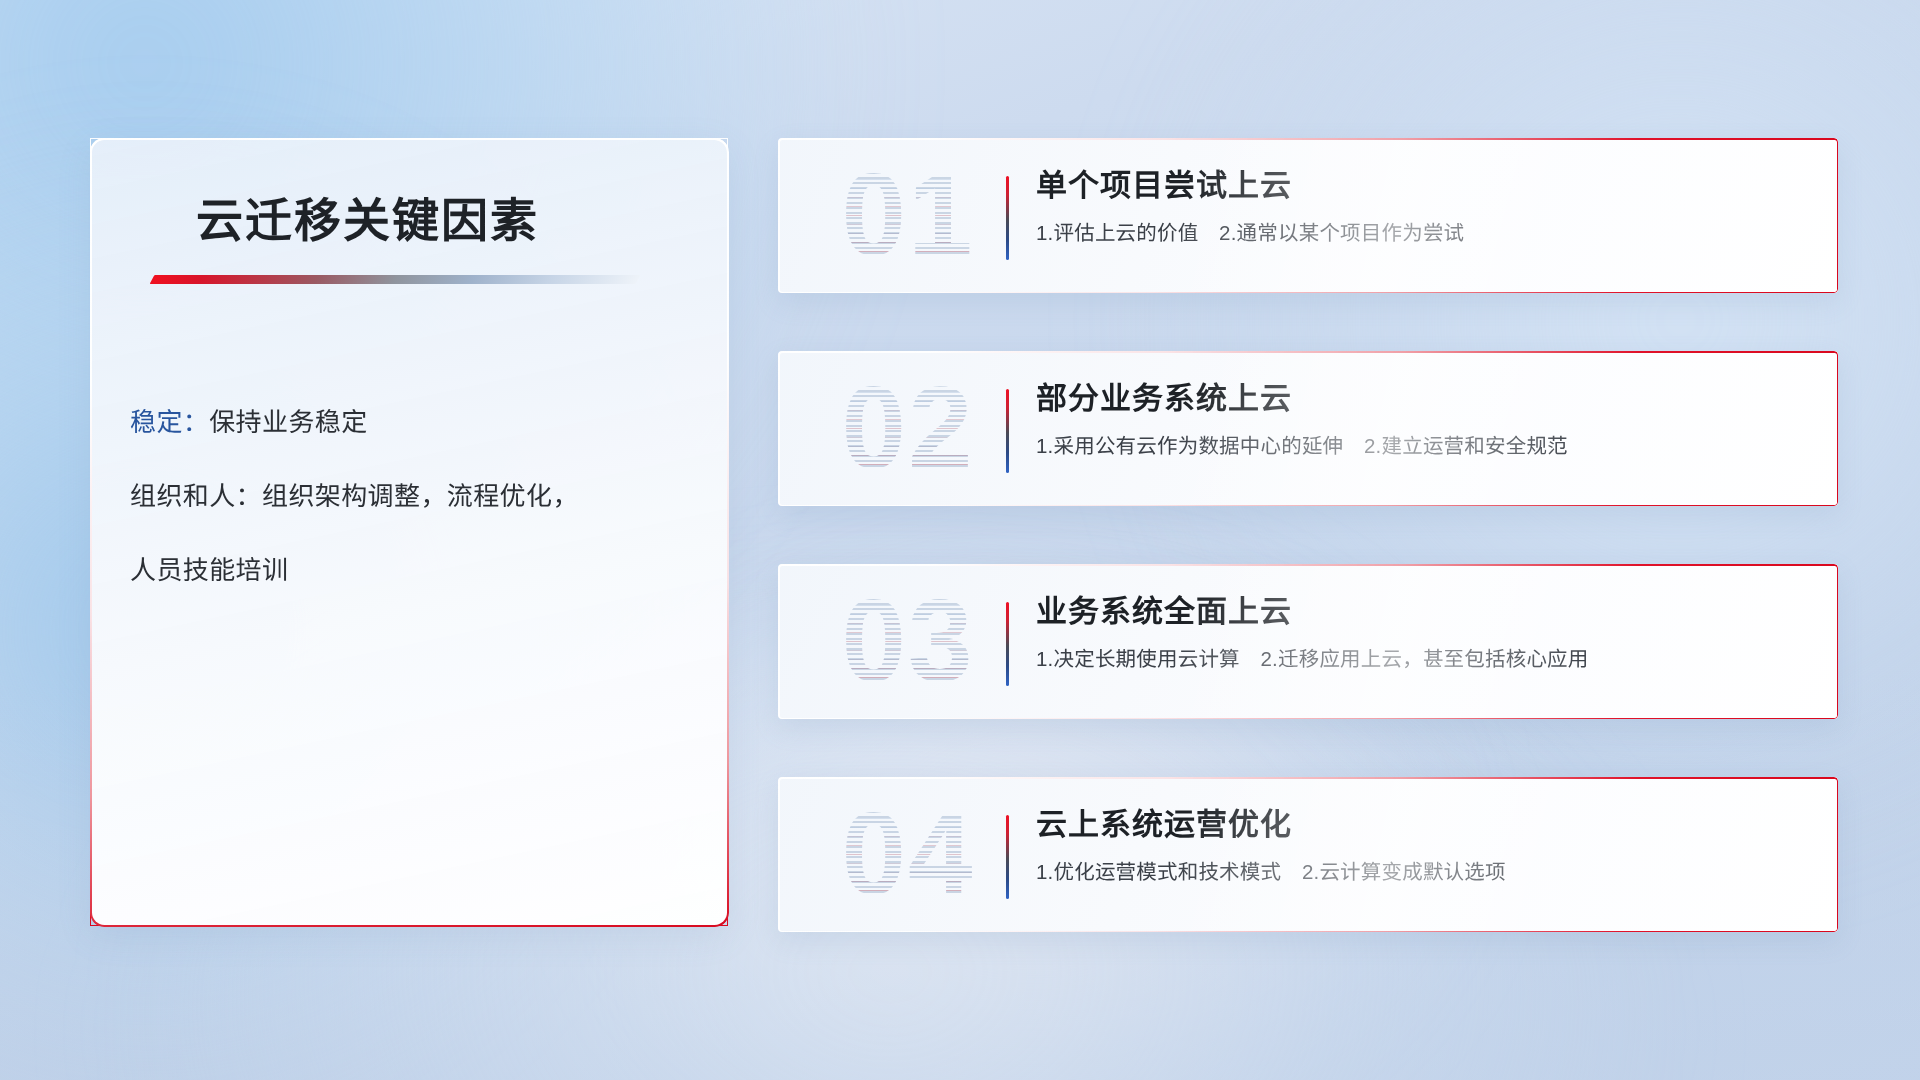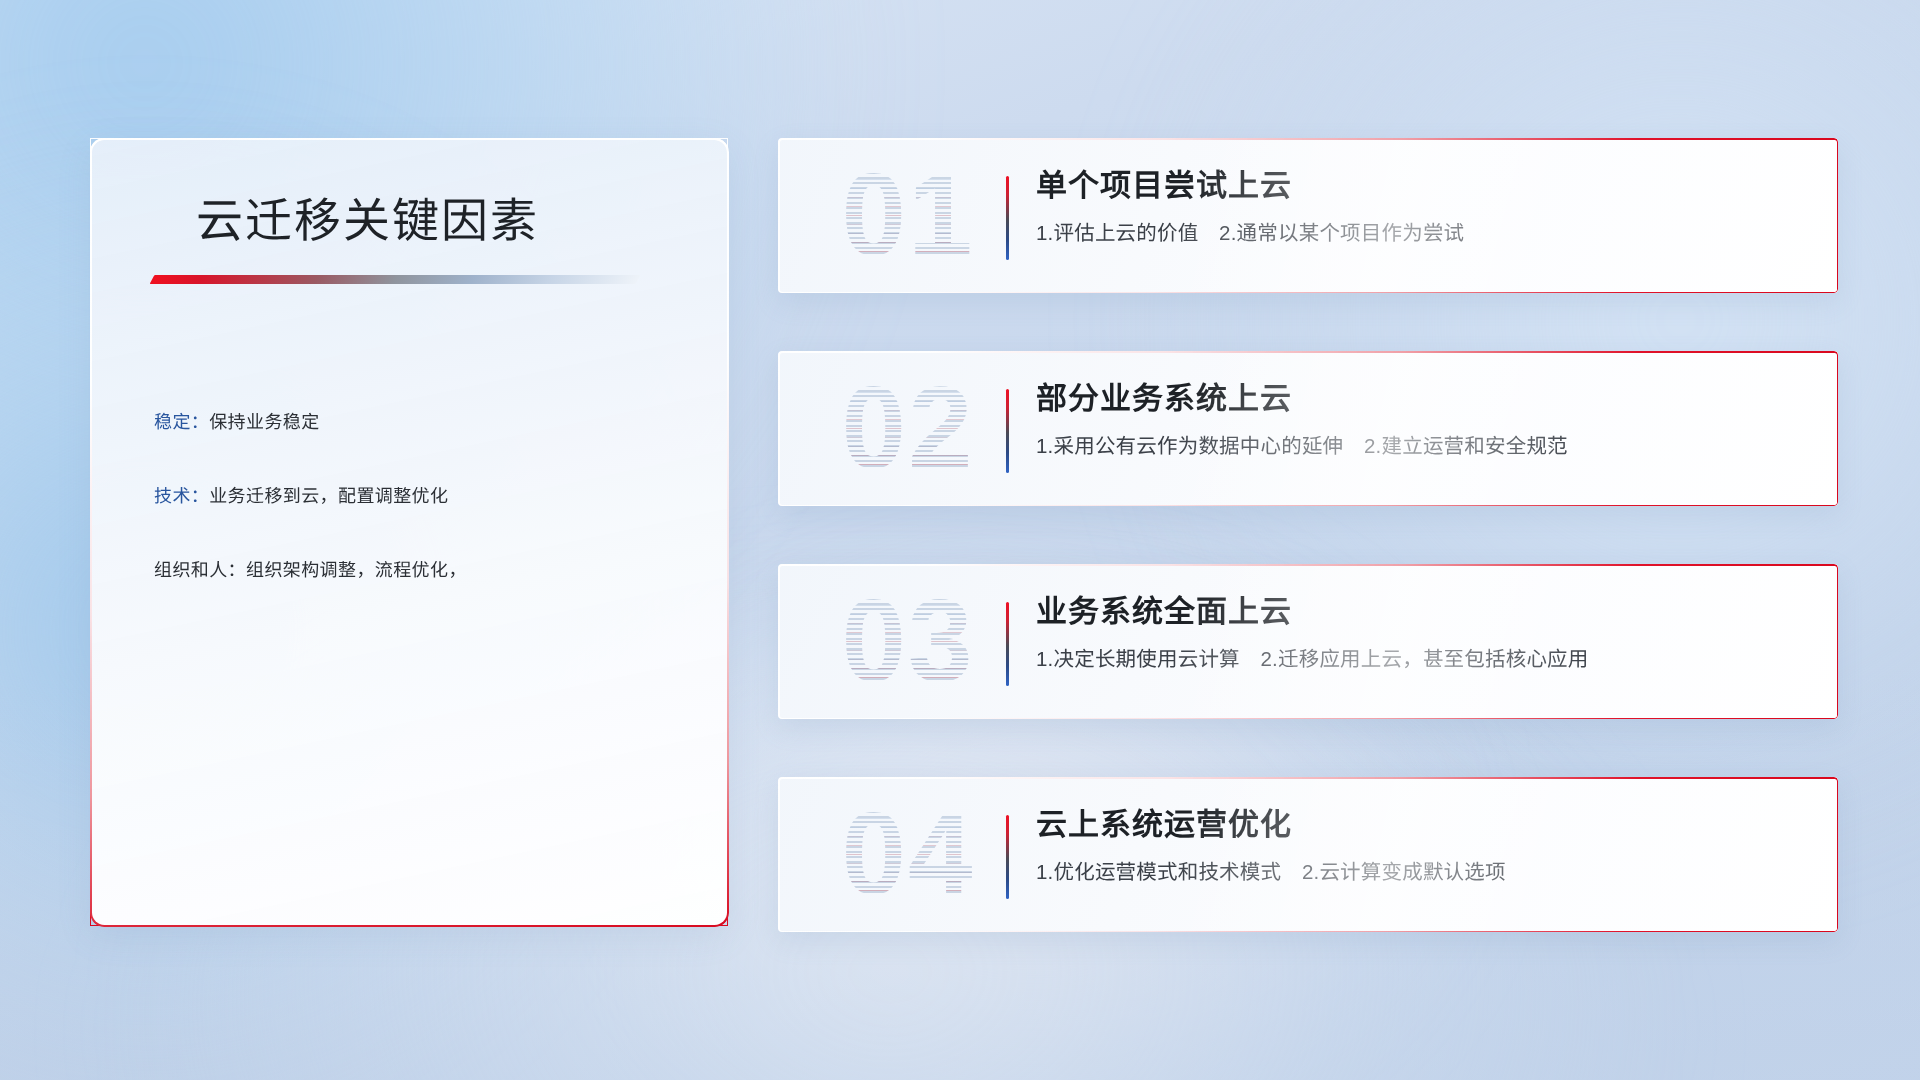--- a/index.html
+++ b/index.html
@@ -77,37 +77,36 @@
         rgba(249,226,229,.95) 58%,
         rgba(238,150,157,1) 80%,
         #d80a20 100%);
     -webkit-mask:linear-gradient(#000 0 0) content-box, linear-gradient(#000 0 0);
     -webkit-mask-composite:xor;
             mask:linear-gradient(#000 0 0) content-box, linear-gradient(#000 0 0);
             mask-composite:exclude;
   }
   #panel-title{
     position:absolute;left:196px;top:182px;
-    font-size:47px;font-weight:400;letter-spacing:2px;color:#1e2227;
+    font-size:47px;font-weight:700;letter-spacing:2px;color:#1e2227;
     white-space:nowrap;
     font-family:"Liberation Sans","DejaVu Sans",sans-serif;
   }
   #panel-title-rule{
     position:absolute;left:152px;top:275px;width:486px;height:9px;
     background:linear-gradient(90deg,#ef1020 0%,#d8142a 10%,#9a5a63 34%,#8f949d 50%,#9fb2cb 66%,#c6d4e6 82%,#eef3f9 100%);
     transform:skewX(-28deg);
     border-radius:1px;
   }
   #factor-list{
     position:absolute;left:130px;top:385px;width:560px;
   }
   .factor-row{
-    font-size:18px;line-height:74px;color:#2b2f35;white-space:nowrap;
+    font-size:26px;line-height:74px;color:#2b2f35;white-space:nowrap;
     letter-spacing:.4px;
-    margin-left:24px;
   }
   .factor-key{font-weight:400;}
   .factor-key.key-blue{color:#28559e;}
   .factor-key.key-dark{color:#2b2f35;}
   .factor-val{color:#2b2f35;}
   .factor-row.cont{color:#2b2f35;}
 
   
   #cards{position:absolute;left:778px;top:138px;width:1060px;}
   .card{
@@ -198,25 +197,23 @@
   <div id="left-panel-frame"></div>
 
   <div id="panel-title">云迁移关键因素</div>
   <div id="panel-title-rule"></div>
 
   <div id="factor-list">
     <div class="factor-row">
       <span class="factor-key key-blue">稳定：</span><span class="factor-val">保持业务稳定</span>
     </div>
     <div class="factor-row">
-      <span class="factor-key key-blue">技术：</span><span class="factor-val">业务迁移到云，配置调整优化</span>
-    </div>
-    <div class="factor-row">
       <span class="factor-key key-dark">组织和人：</span><span class="factor-val">组织架构调整，流程优化，</span>
     </div>
+    <div class="factor-row cont">人员技能培训</div>
   </div>
 
   <div id="cards">
 
     <div class="card">
       <div class="card-number">01</div>
       <div class="card-number-accent">01</div>
       <div class="card-divider"></div>
       <div class="card-body">
         <div class="card-title">单个项目尝试上云</div>

